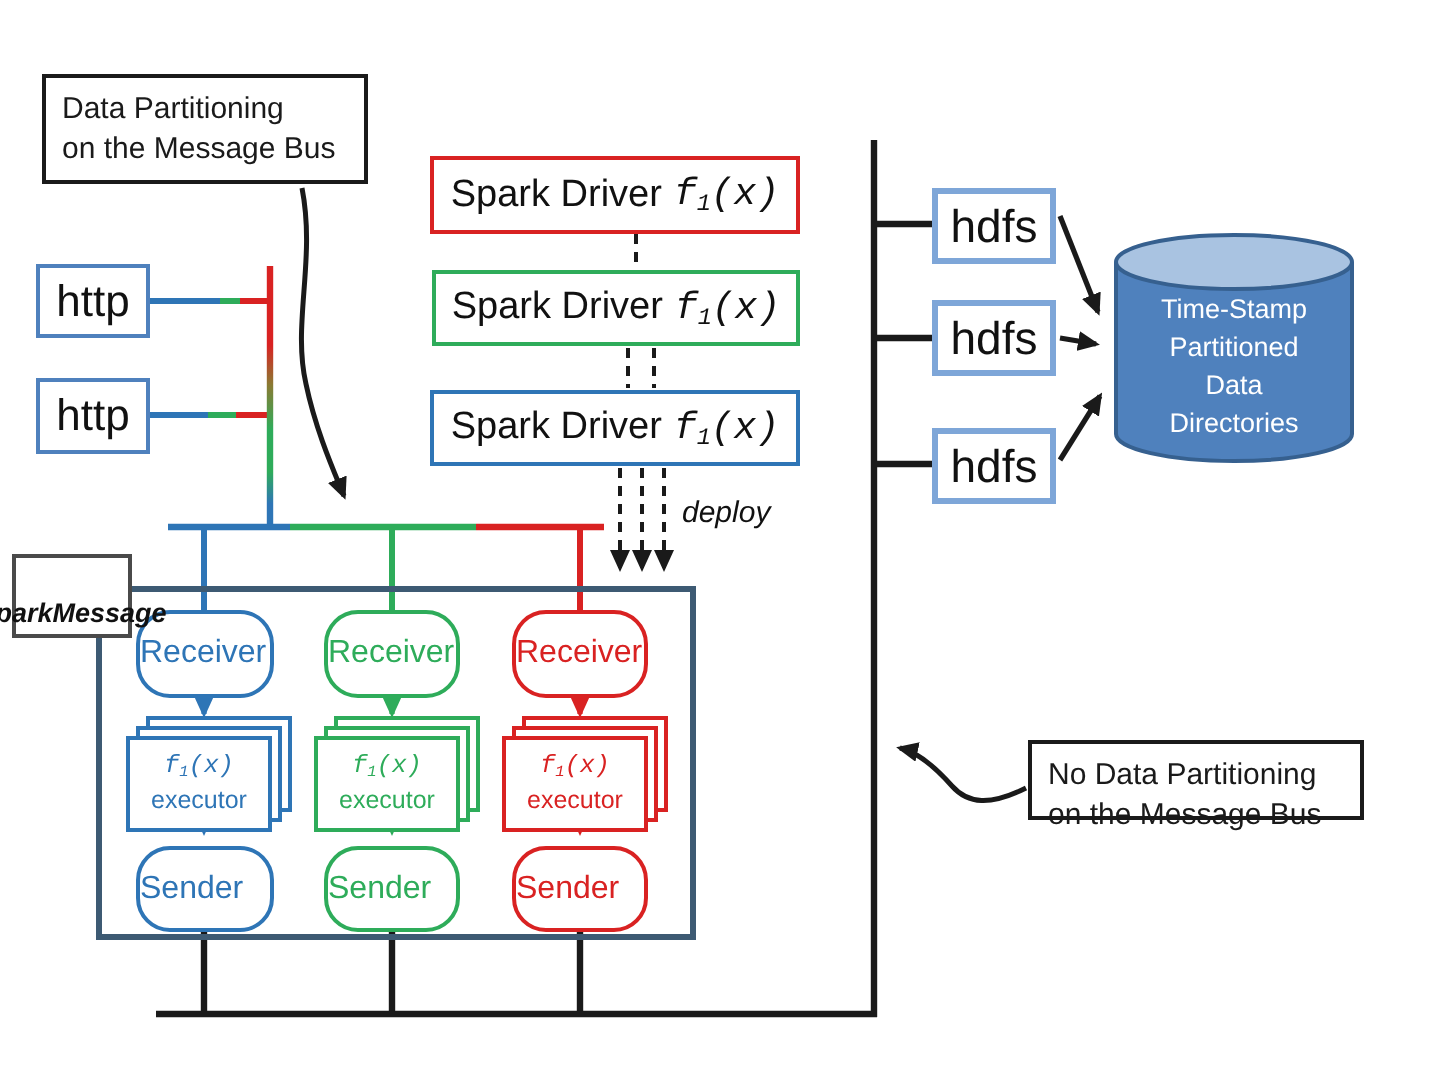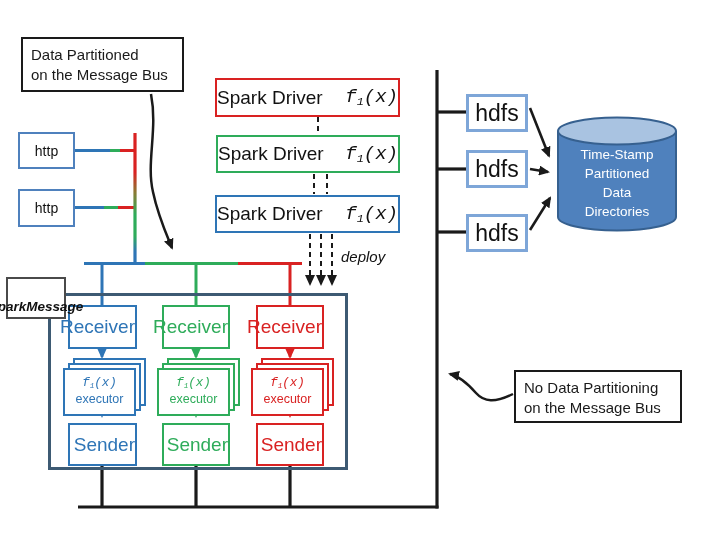--- a/index.html
+++ b/index.html
@@ -8,41 +8,41 @@
   #overlay{position:absolute;left:0;top:0;z-index:1;}
   .abs{position:absolute;box-sizing:border-box;}
   .z2{z-index:2;}
   .z3{z-index:3;}
 
   
   .callout{background:#fff;border:2px solid #1a1a1a;font-size:15px;line-height:1.35;
            padding:6px 8px 5px 8px;color:#1a1a1a;}
 
   
-  .http{background:#fff;border:2.5px solid #4f81bd;color:#111;font-size:14px;
+  .http{background:#fff;border:2.5px solid #4f81bd;color:#111;font-size:22px;
         display:flex;align-items:center;justify-content:center;}
 
   
-  .driver{background:#fff;display:flex;align-items:center;justify-content:space-between;
+  .driver{background:#fff;display:flex;align-items:center;justify-content:center;
           font-size:19px;color:#111;white-space:nowrap;}
   .driver .fx{margin-left:6px;}
 
   
   .fx{font-family:Liberation Mono, monospace;font-style:italic;}
   .fx sub{font-size:0.62em;vertical-align:-0.25em;}
 
   
   .cluster{border:3px solid #3d5a73;background:transparent;}
   .cluster-label{background:#fff;border:2px solid #4a4a4a;color:#111;
                  font-weight:bold;font-style:italic;font-size:13.5px;line-height:1.4;
                  display:flex;align-items:flex-end;justify-content:center;}
 
   
-  .pbox{background:#fff;display:flex;align-items:center;justify-content:flex-end;
-        font-size:19px;text-align:center;}
+  .pbox{background:#fff;display:flex;align-items:center;justify-content:flex-start;
+        font-size:16px;text-align:center;border-radius:17px;}
   .b-blue{border:2.5px solid #2e75b6;color:#2e75b6;}
   .b-green{border:2.5px solid #2eac5a;color:#2eac5a;}
   .b-red{border:2.5px solid #d92222;color:#d92222;}
 
   .stack{width:79px;height:54px;}
   .stack .layer{position:absolute;width:69px;height:44px;background:#fff;}
   .stack .back2{left:10px;top:0;}
   .stack .back1{left:5px;top:5px;}
   .stack .front{left:0;top:10px;display:flex;flex-direction:column;align-items:center;
                 justify-content:center;font-size:12.5px;line-height:1.25;text-align:center;}
@@ -160,25 +160,25 @@
       <g fill="#ffffff" font-size="13.5" text-anchor="middle" font-family="Liberation Sans, sans-serif">
         <text x="617" y="159">Time-Stamp</text>
         <text x="617" y="178">Partitioned</text>
         <text x="617" y="197">Data</text>
         <text x="617" y="216">Directories</text>
       </g>
     </g>
   </svg>
 
   <div class="abs z2 callout" style="left:21px;top:37px;width:163px;height:55px;">
-    <div>Data Partitioned</div>
+    <div>Data Partitioning</div>
     <div>on the Message Bus</div>
   </div>
 
-  <div class="abs z2 callout" style="left:514px;top:370px;width:168px;height:53px;">
+  <div class="abs z2 callout" style="left:514px;top:370px;width:168px;height:40px;">
     <div>No Data Partitioning</div>
     <div>on the Message Bus</div>
   </div>
 
   <div class="abs z2 http" style="left:18px;top:132px;width:57px;height:37px;">
     <span>http</span>
   </div>
   <div class="abs z2 http" style="left:18px;top:189px;width:57px;height:38px;">
     <span>http</span>
   </div>

